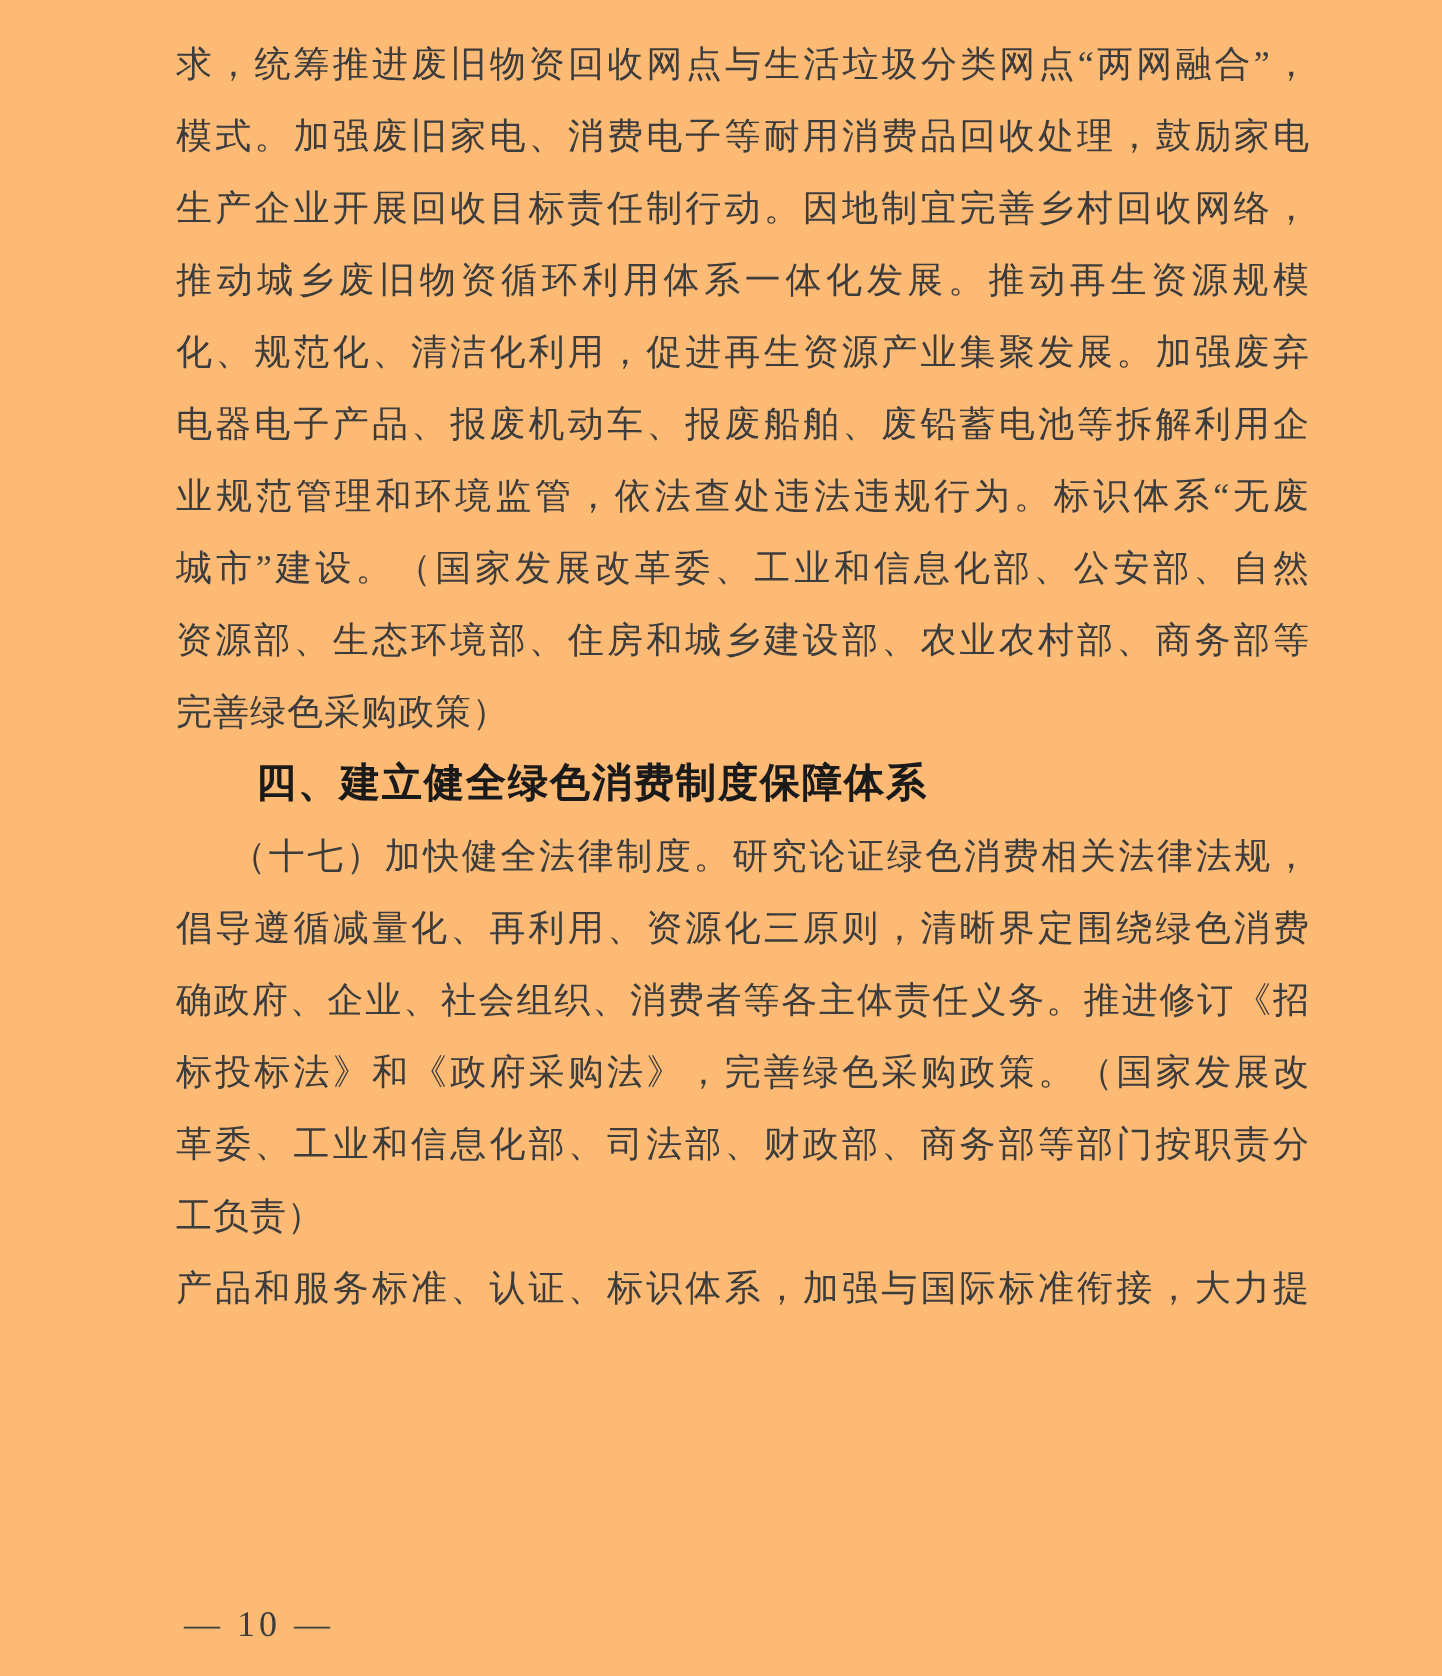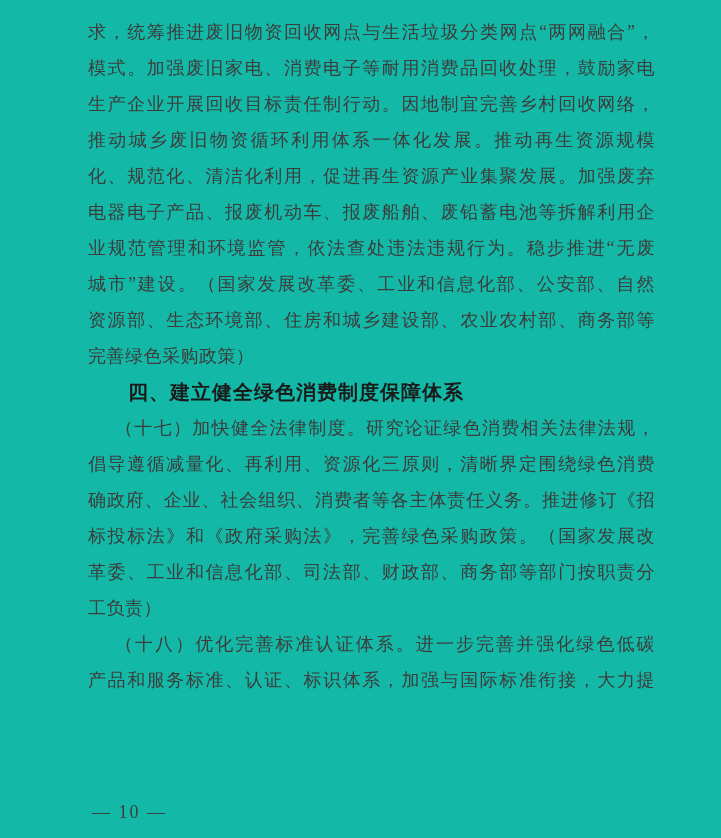--- a/index.html
+++ b/index.html
@@ -4,21 +4,21 @@
 <style>
   html, body {
     margin: 0;
     padding: 0;
     background: #ffffff;
   }
   .page {
     position: relative;
     width: 721px;
     height: 838px;
-    background: #14b8a6;
+    background: #fdba74;
     overflow: hidden;
     font-family: "Liberation Serif", "DejaVu Serif", serif;
   }
   .text-block {
     position: absolute;
     left: 88px;
     top: 14px;
     width: 567px;
   }
   .doc-line {
@@ -64,28 +64,27 @@
 <body>
 
 <div class="page">
   <div class="text-block" id="text-block">
       <div class="doc-line full">求，统筹推进废旧物资回收网点与生活垃圾分类网点“两网融合”，</div>
       <div class="doc-line full">模式。加强废旧家电、消费电子等耐用消费品回收处理，鼓励家电</div>
       <div class="doc-line full">生产企业开展回收目标责任制行动。因地制宜完善乡村回收网络，</div>
       <div class="doc-line full">推动城乡废旧物资循环利用体系一体化发展。推动再生资源规模</div>
       <div class="doc-line full">化、规范化、清洁化利用，促进再生资源产业集聚发展。加强废弃</div>
       <div class="doc-line full">电器电子产品、报废机动车、报废船舶、废铅蓄电池等拆解利用企</div>
-      <div class="doc-line full">业规范管理和环境监管，依法查处违法违规行为。稳步推进“无废</div>
+      <div class="doc-line full">业规范管理和环境监管，依法查处违法违规行为。标识体系“无废</div>
       <div class="doc-line full">城市”建设。（国家发展改革委、工业和信息化部、公安部、自然</div>
       <div class="doc-line full">资源部、生态环境部、住房和城乡建设部、农业农村部、商务部等</div>
       <div class="doc-line end">完善绿色采购政策）</div>
       <div class="doc-line heading">四、建立健全绿色消费制度保障体系</div>
       <div class="doc-line indent-full">（十七）加快健全法律制度。研究论证绿色消费相关法律法规，</div>
       <div class="doc-line full">倡导遵循减量化、再利用、资源化三原则，清晰界定围绕绿色消费</div>
       <div class="doc-line full">确政府、企业、社会组织、消费者等各主体责任义务。推进修订《招</div>
       <div class="doc-line full">标投标法》和《政府采购法》，完善绿色采购政策。（国家发展改</div>
       <div class="doc-line full">革委、工业和信息化部、司法部、财政部、商务部等部门按职责分</div>
       <div class="doc-line end">工负责）</div>
-      <div class="doc-line indent-full">（十八）优化完善标准认证体系。进一步完善并强化绿色低碳</div>
       <div class="doc-line full">产品和服务标准、认证、标识体系，加强与国际标准衔接，大力提</div>
     </div>
   <div class="page-footer">— 10 —</div>
 </div>
 
 </body></html>

